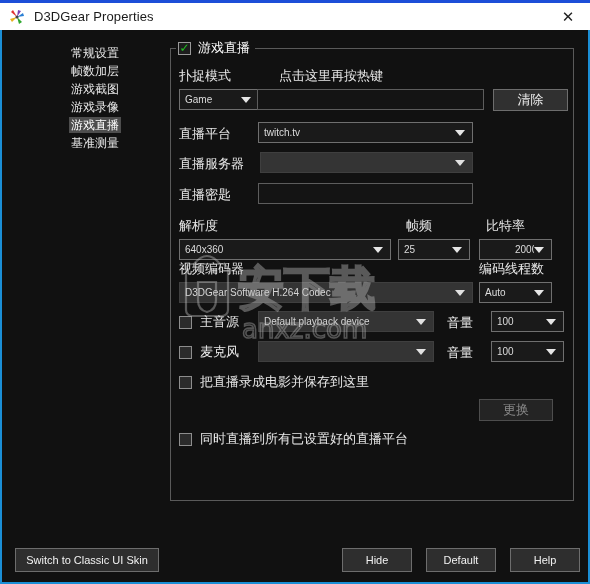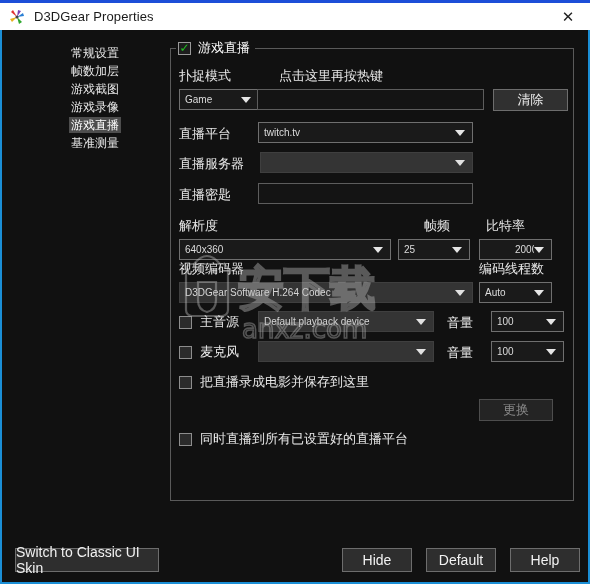--- a/index.html
+++ b/index.html
@@ -225,21 +225,21 @@
   }
   #watermark svg { display: block; }
 
   
   .footer-btn {
     position: absolute;
     height: 24px;
     background: #2e2e2e;
     border: 1px solid #6d6d6d;
     color: #f2f2f2;
-    font-size: 14px;
+    font-size: 11px;
     display: flex;
     align-items: center;
     justify-content: center;
     cursor: pointer;
   }
 </style>
 </head>
 <body>
 
 <div id="window">
@@ -316,21 +316,21 @@
         <span class="val"></span>
         <span class="arrow"></span>
       </div>
 
       <div class="lbl" style="left:8px; top:137px;">直播密匙</div>
       <div class="txt" style="left:87px; top:134px; width:215px;">
         <span></span>
       </div>
 
       <div class="lbl" style="left:8px; top:168px;">解析度</div>
-      <div class="lbl" style="left:253px; top:168px;">帧频</div>
+      <div class="lbl" style="left:235px; top:168px;">帧频</div>
       <div class="lbl" style="left:315px; top:168px;">比特率</div>
 
       <div class="combo" style="left:8px; top:190px; width:212px;">
         <span class="val">640x360</span>
         <span class="arrow"></span>
       </div>
       <div class="combo" style="left:227px; top:190px; width:72px;">
         <span class="val">25</span>
         <span class="arrow"></span>
       </div>

